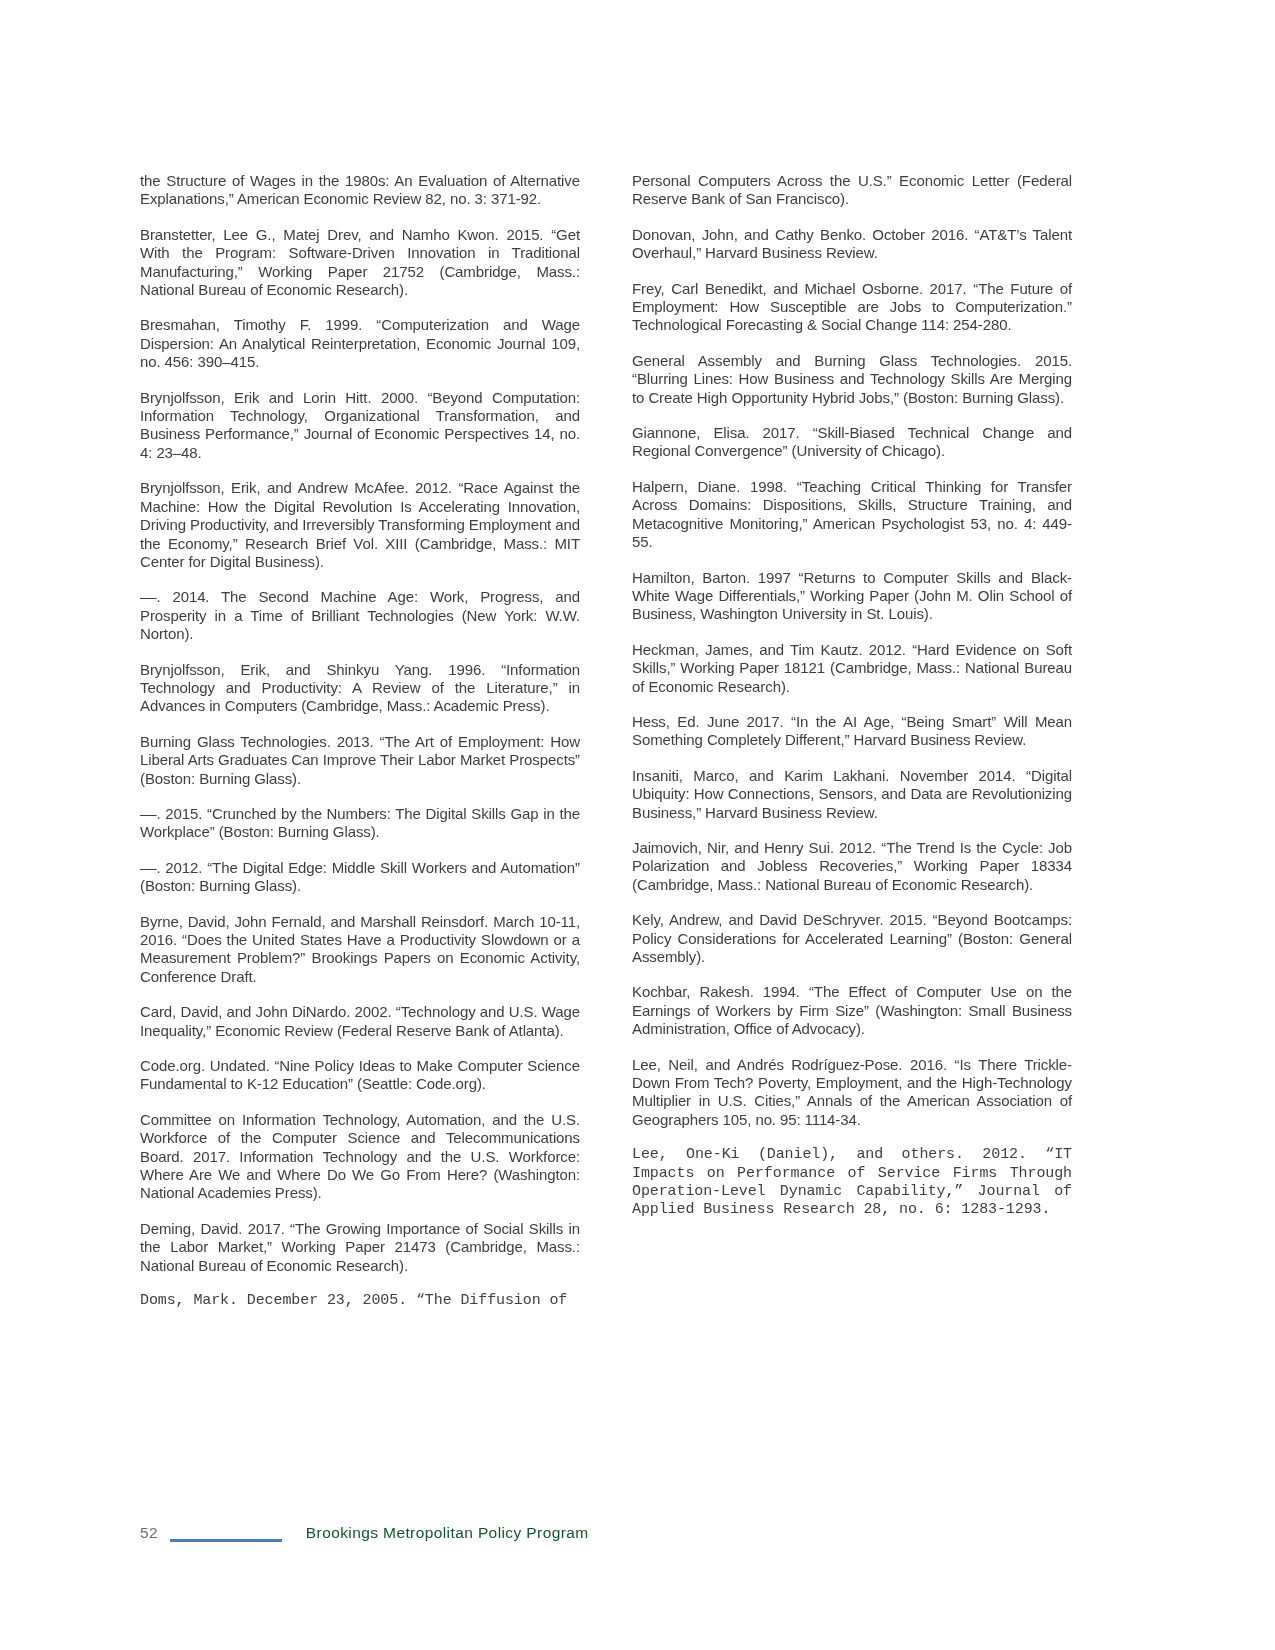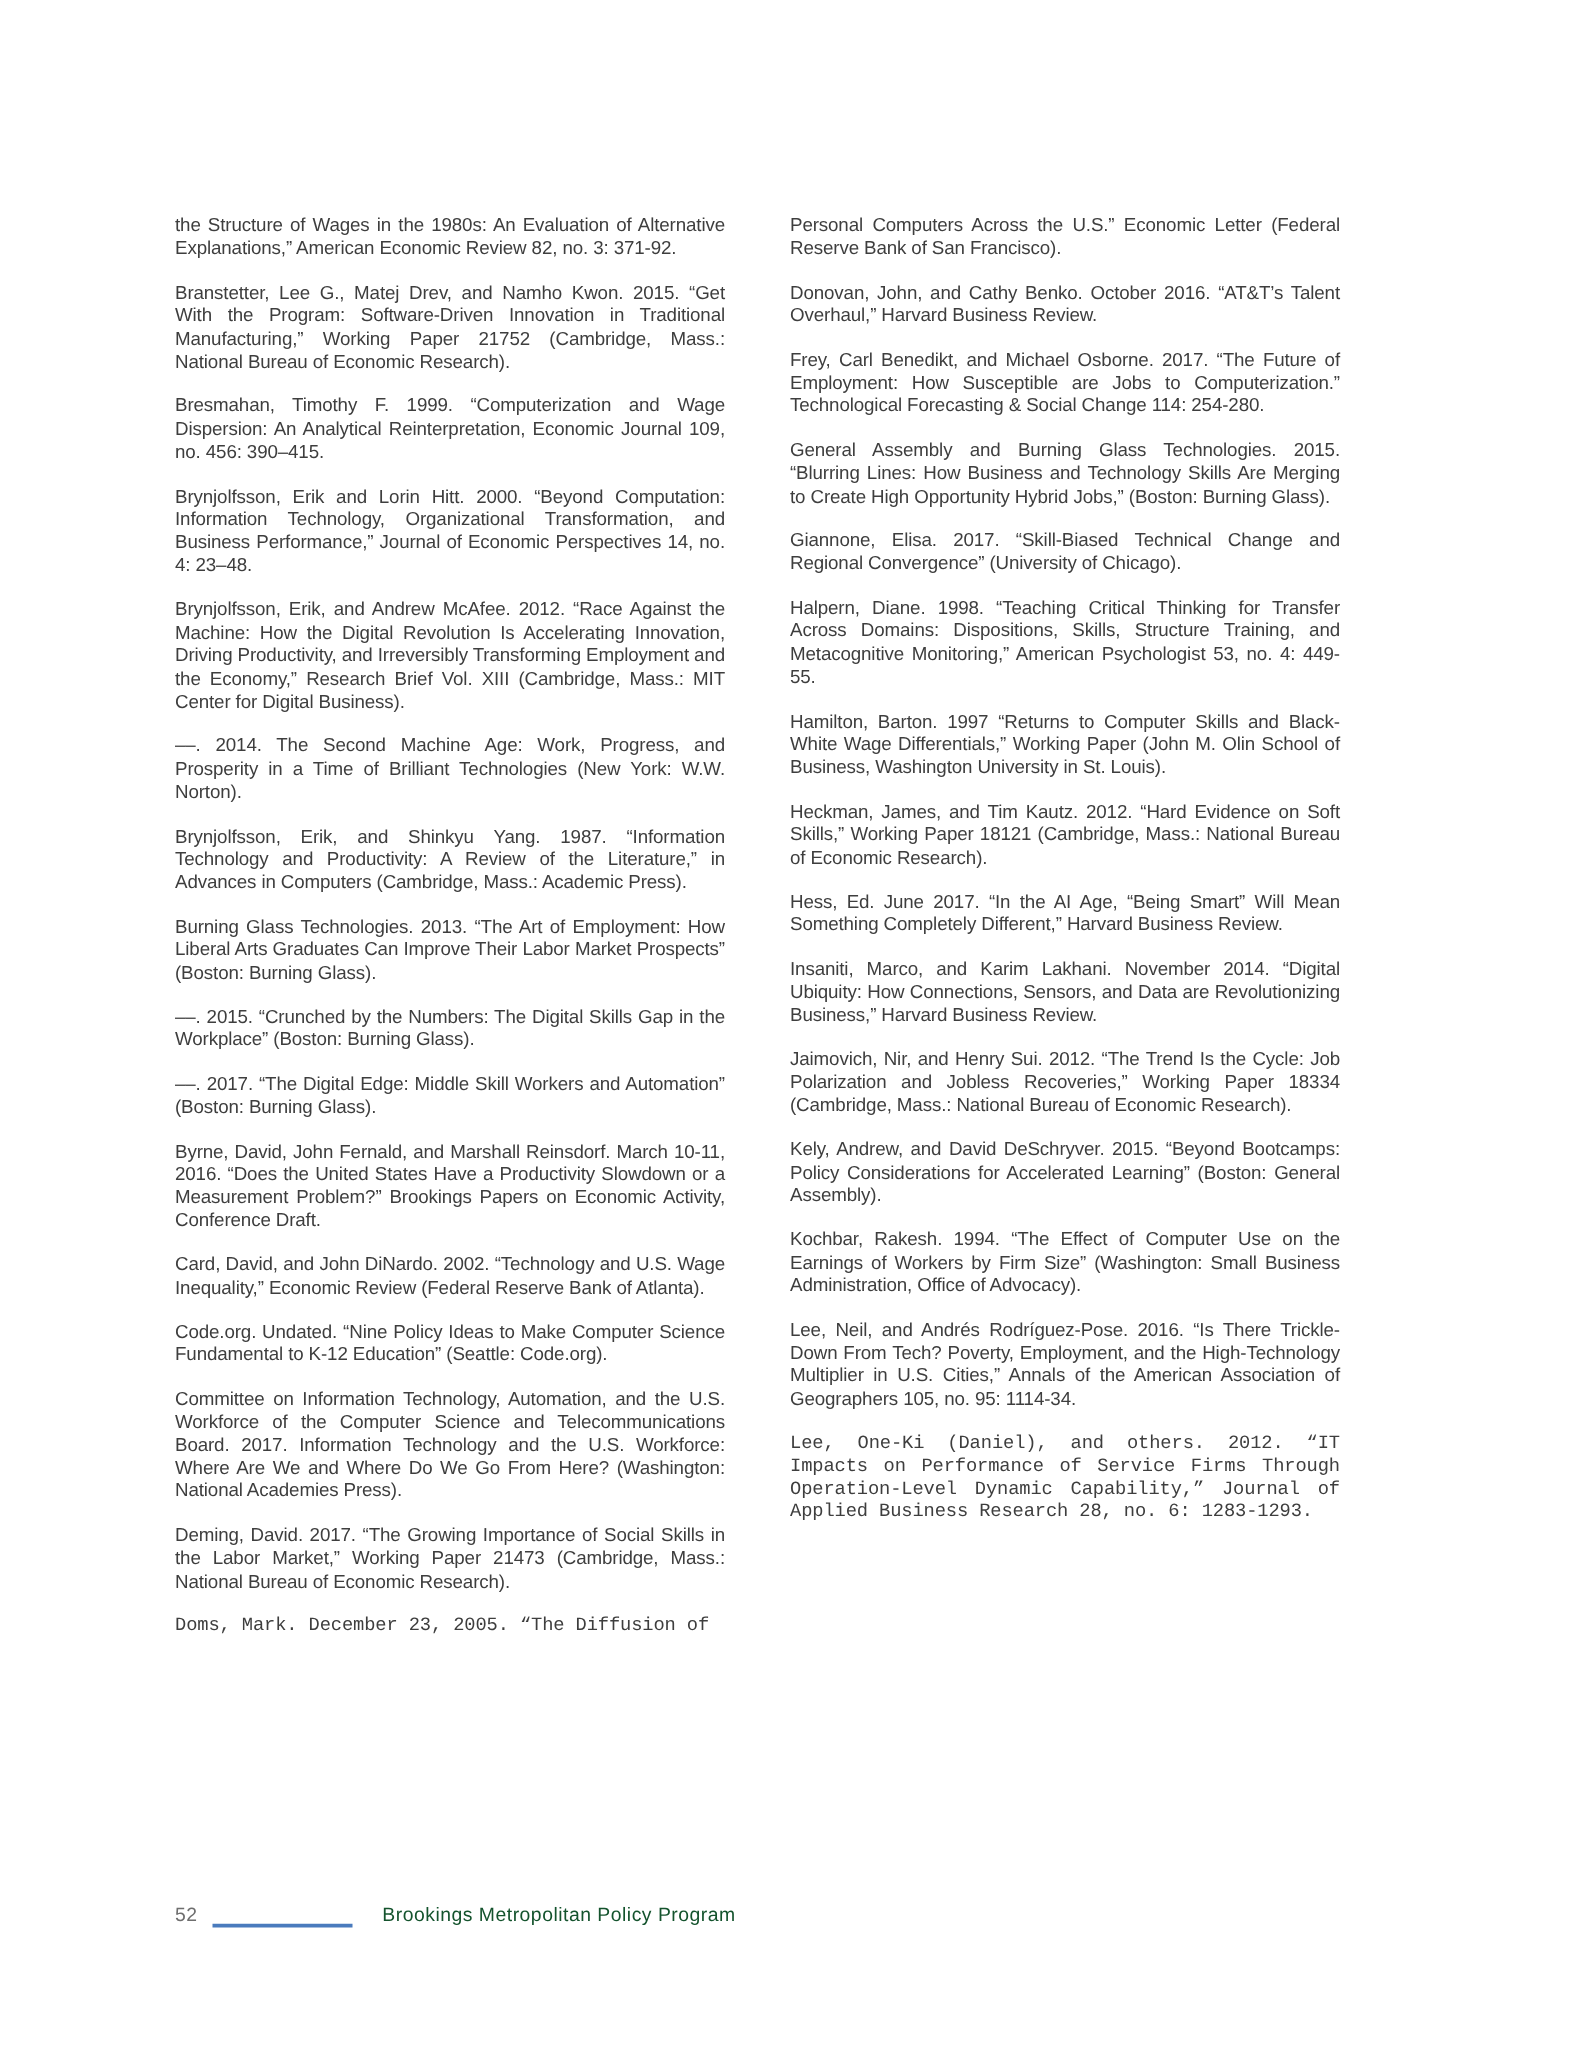--- a/index.html
+++ b/index.html
@@ -68,24 +68,24 @@
 <div class="page">
 
   <div class="columns">
     <div class="col">
         <p>the Structure of Wages in the 1980s: An Evaluation of Alternative Explanations,” American Economic Review 82, no. 3: 371-92.</p>
         <p>Branstetter, Lee G., Matej Drev, and Namho Kwon. 2015. “Get With the Program: Software-Driven Innovation in Traditional Manufacturing,” Working Paper 21752 (Cambridge, Mass.: National Bureau of Economic Research).</p>
         <p>Bresmahan, Timothy F. 1999. “Computerization and Wage Dispersion: An Analytical Reinterpretation, Economic Journal 109, no. 456: 390–415.</p>
         <p>Brynjolfsson, Erik and Lorin Hitt. 2000. “Beyond Computation: Information Technology, Organizational Transformation, and Business Performance,” Journal of Economic Perspectives 14, no. 4: 23–48.</p>
         <p>Brynjolfsson, Erik, and Andrew McAfee. 2012. “Race Against the Machine: How the Digital Revolution Is Accelerating Innovation, Driving Productivity, and Irreversibly Transforming Employment and the Economy,” Research Brief Vol. XIII (Cambridge, Mass.: MIT Center for Digital Business).</p>
         <p>––. 2014. The Second Machine Age: Work, Progress, and Prosperity in a Time of Brilliant Technologies (New York: W.W. Norton).</p>
-        <p>Brynjolfsson, Erik, and Shinkyu Yang. 1987. “Information Technology and Productivity: A Review of the Literature,” in Advances in Computers (Cambridge, Mass.: Academic Press).</p>
+        <p>Brynjolfsson, Erik, and Shinkyu Yang. 1996. “Information Technology and Productivity: A Review of the Literature,” in Advances in Computers (Cambridge, Mass.: Academic Press).</p>
         <p>Burning Glass Technologies. 2013. “The Art of Employment: How Liberal Arts Graduates Can Improve Their Labor Market Prospects” (Boston: Burning Glass).</p>
         <p>––. 2015. “Crunched by the Numbers: The Digital Skills Gap in the Workplace” (Boston: Burning Glass).</p>
-        <p>––. 2017. “The Digital Edge: Middle Skill Workers and Automation” (Boston: Burning Glass).</p>
+        <p>––. 2012. “The Digital Edge: Middle Skill Workers and Automation” (Boston: Burning Glass).</p>
         <p>Byrne, David, John Fernald, and Marshall Reinsdorf. March 10-11, 2016. “Does the United States Have a Productivity Slowdown or a Measurement Problem?” Brookings Papers on Economic Activity, Conference Draft.</p>
         <p>Card, David, and John DiNardo. 2002. “Technology and U.S. Wage Inequality,” Economic Review (Federal Reserve Bank of Atlanta).</p>
         <p>Code.org. Undated. “Nine Policy Ideas to Make Computer Science Fundamental to K-12 Education” (Seattle: Code.org).</p>
         <p>Committee on Information Technology, Automation, and the U.S. Workforce of the Computer Science and Telecommunications Board. 2017. Information Technology and the U.S. Workforce: Where Are We and Where Do We Go From Here? (Washington: National Academies Press).</p>
         <p>Deming, David. 2017. “The Growing Importance of Social Skills in the Labor Market,” Working Paper 21473 (Cambridge, Mass.: National Bureau of Economic Research).</p>
         <p>Doms, Mark. December 23, 2005. “The Diffusion of</p>
       </div>
     <div class="col">
         <p>Personal Computers Across the U.S.” Economic Letter (Federal Reserve Bank of San Francisco).</p>
         <p>Donovan, John, and Cathy Benko. October 2016. “AT&amp;T’s Talent Overhaul,” Harvard Business Review.</p>

